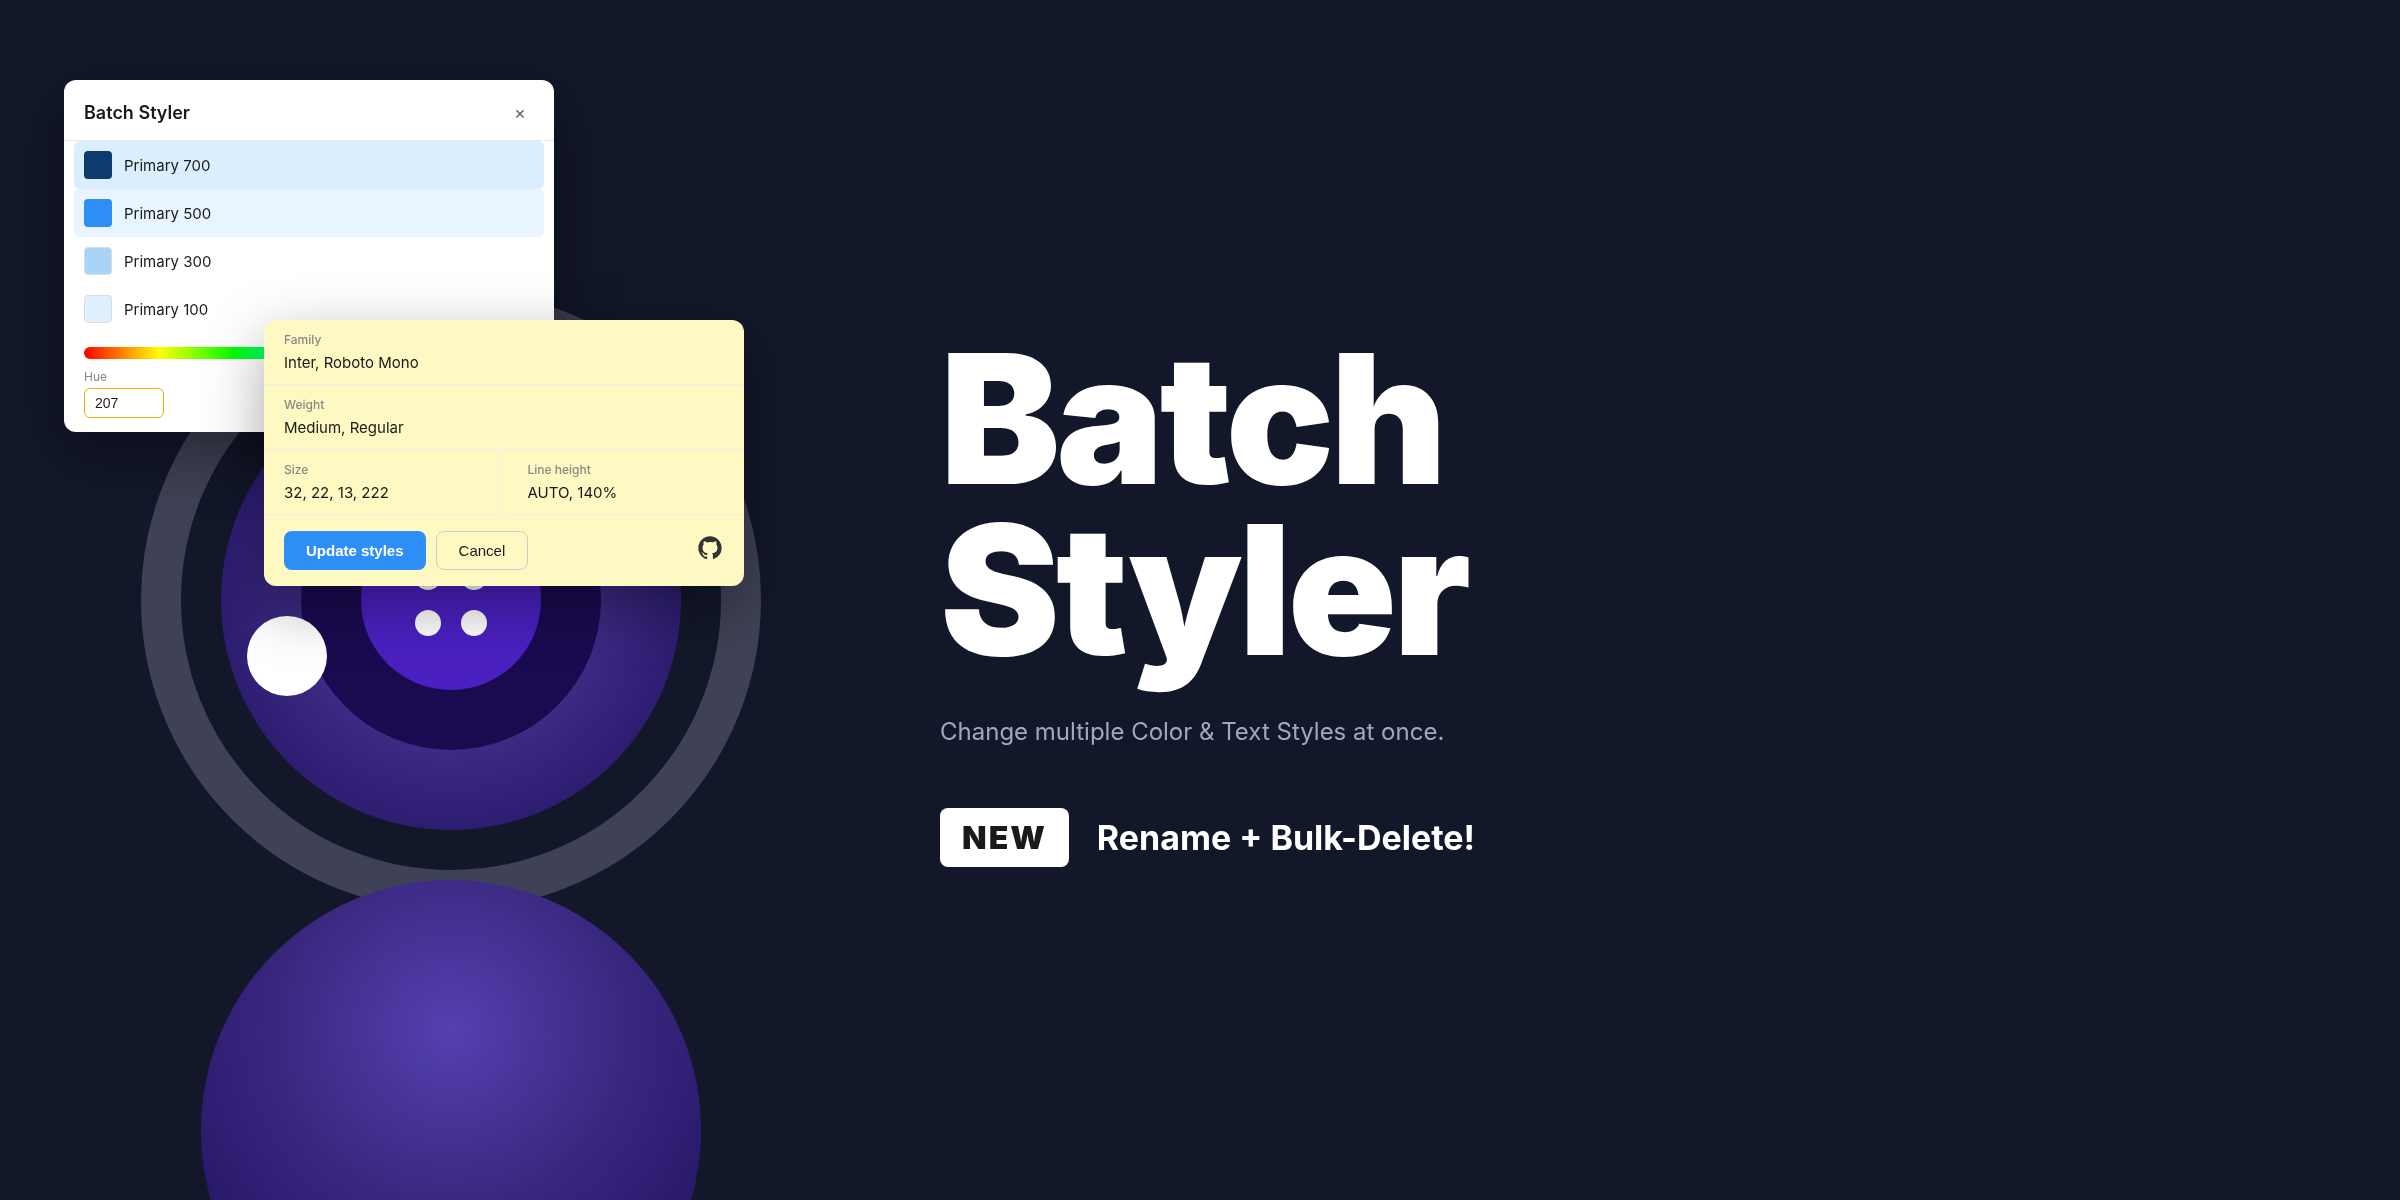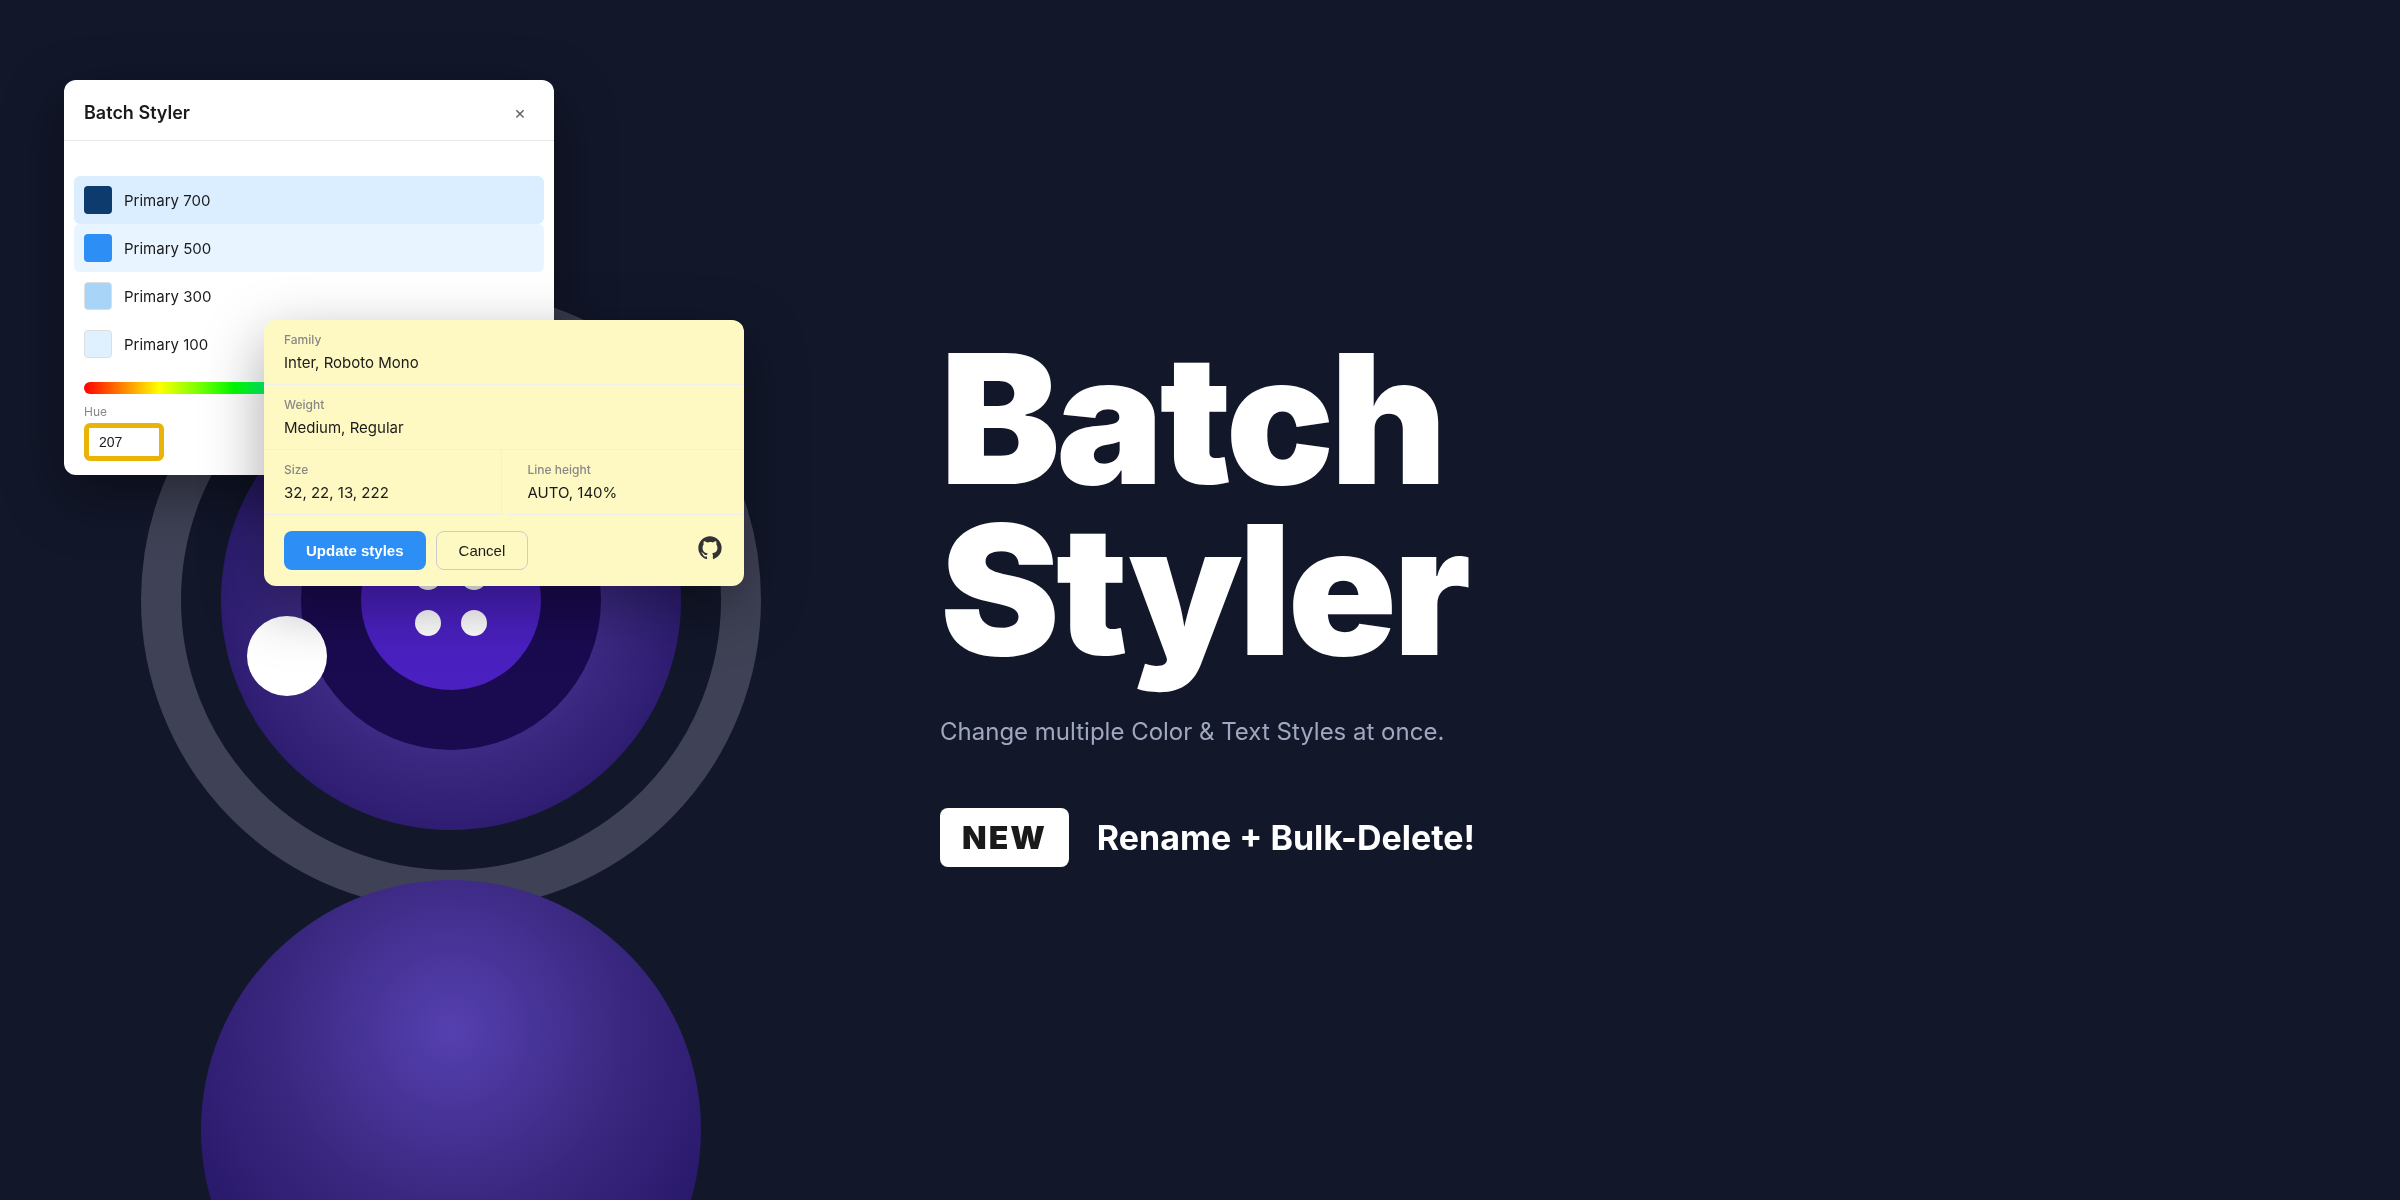--- a/index.html
+++ b/index.html
@@ -140,21 +140,20 @@
     .styles-count {
       font-size: 15px;
       font-weight: 700;
       color: #1a1a1a;
       padding: 12px 20px 8px;
     }
 
     
     .color-list {
       padding: 0 10px;
-      margin-top: 35px;
     }
     .color-item {
       display: flex;
       align-items: center;
       gap: 12px;
       padding: 10px 10px;
       border-radius: 6px;
       cursor: pointer;
     }
     .color-item.selected-primary {
@@ -185,21 +184,21 @@
       margin-bottom: 10px;
       position: relative;
     }
     .hue-label {
       font-size: 12px;
       color: #888;
       margin-bottom: 4px;
     }
     .hue-input {
       width: 80px;
-      border: 5px solid #eab308;
+      border: 1px solid #eab308;
       border-radius: 6px;
       padding: 6px 10px;
       font-size: 14px;
       color: #1a1a1a;
     }
 
     
     .typo-panel {
       position: absolute;
       top: 240px;

